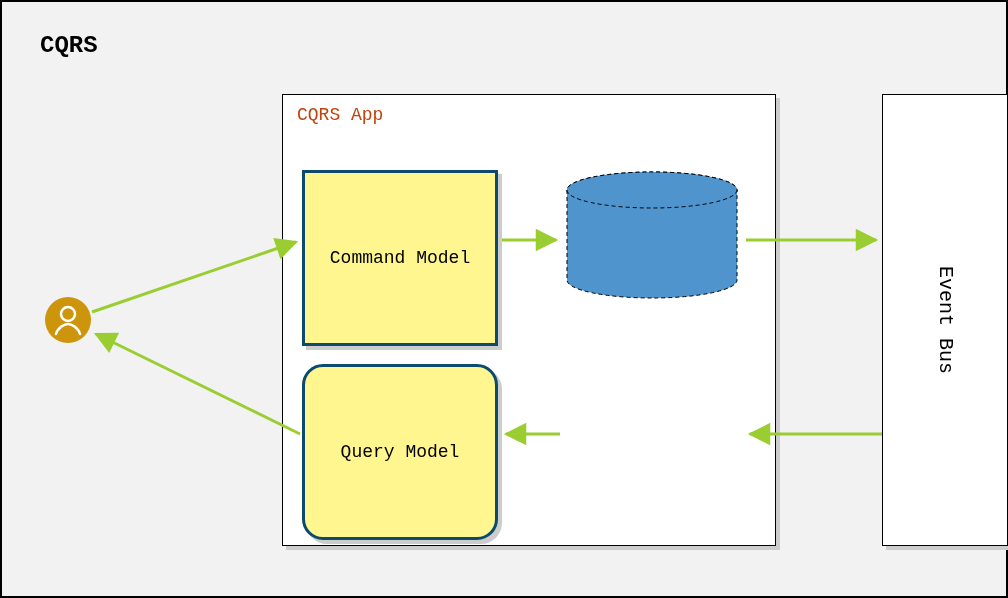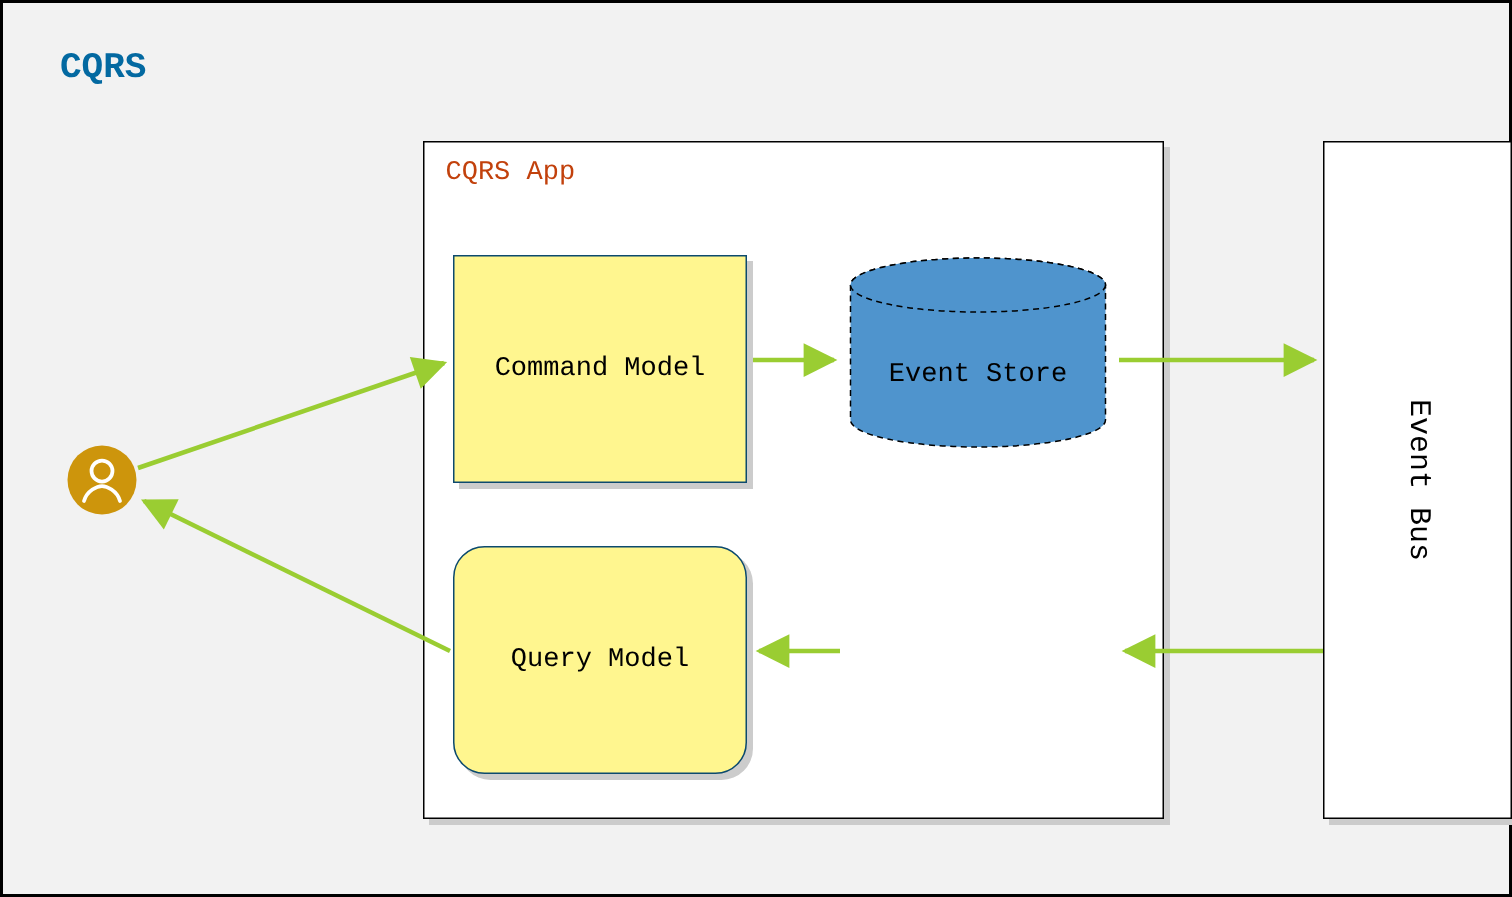--- a/index.html
+++ b/index.html
@@ -15,21 +15,21 @@
     height: 598px;
     background: #f2f2f2;
     border: 2px solid #000;
   }
   .title {
     position: absolute;
     left: 38px;
     top: 30px;
     font-size: 24px;
     font-weight: bold;
-    color: #0369a1;
+    color: #000000;
   }
   
   .app-box {
     position: absolute;
     left: 280px;
     top: 92px;
     width: 494px;
     height: 452px;
     background: #fff;
     border: 1px solid #000;
@@ -68,23 +68,23 @@
     position: absolute;
     left: 42px;
     top: 294px;
     width: 48px;
     height: 48px;
   }
   
   .model-box {
     position: absolute;
     width: 196px;
-    height: 152px;
+    height: 176px;
     background: #fff68f;
-    border: 1px solid #0c4a6e;
+    border: 3px solid #0c4a6e;
     box-shadow: 4px 4px 0 #ccc;
     display: flex;
     align-items: center;
     justify-content: center;
     font-size: 18px;
   }
   .command-model { left: 300px; top: 168px; }
   .query-model   { left: 300px; top: 362px; border-radius: 21px; }
   
   .cyl {
@@ -139,21 +139,20 @@
   <div class="model-box query-model">
     <span>Query Model</span>
   </div>
 
   <div class="cyl event-store">
     <svg viewBox="0 0 180 130" width="180" height="130">
       <ellipse cx="90" cy="20" rx="85" ry="18" fill="#4F94CD" stroke="#000" stroke-dasharray="4 3"></ellipse>
       <path d="M5 20 L5 110 A85 18 0 0 0 175 110 L175 20" fill="#4F94CD" stroke="#000" stroke-dasharray="4 3"></path>
       <ellipse cx="90" cy="20" rx="85" ry="18" fill="#4F94CD" stroke="#000" stroke-dasharray="4 3"></ellipse>
     </svg>
-    <div class="cyl-label">Event Store</div>
   </div>
 
 
   <svg class="arrows">
     <defs>
       <marker id="ah" viewBox="0 0 12 12" refX="10" refY="6" markerWidth="9" markerHeight="9" orient="auto-start-reverse">
         <path d="M1 1 L11 6 L1 11 z" fill="#9ACD32"></path>
       </marker>
     </defs>
 

